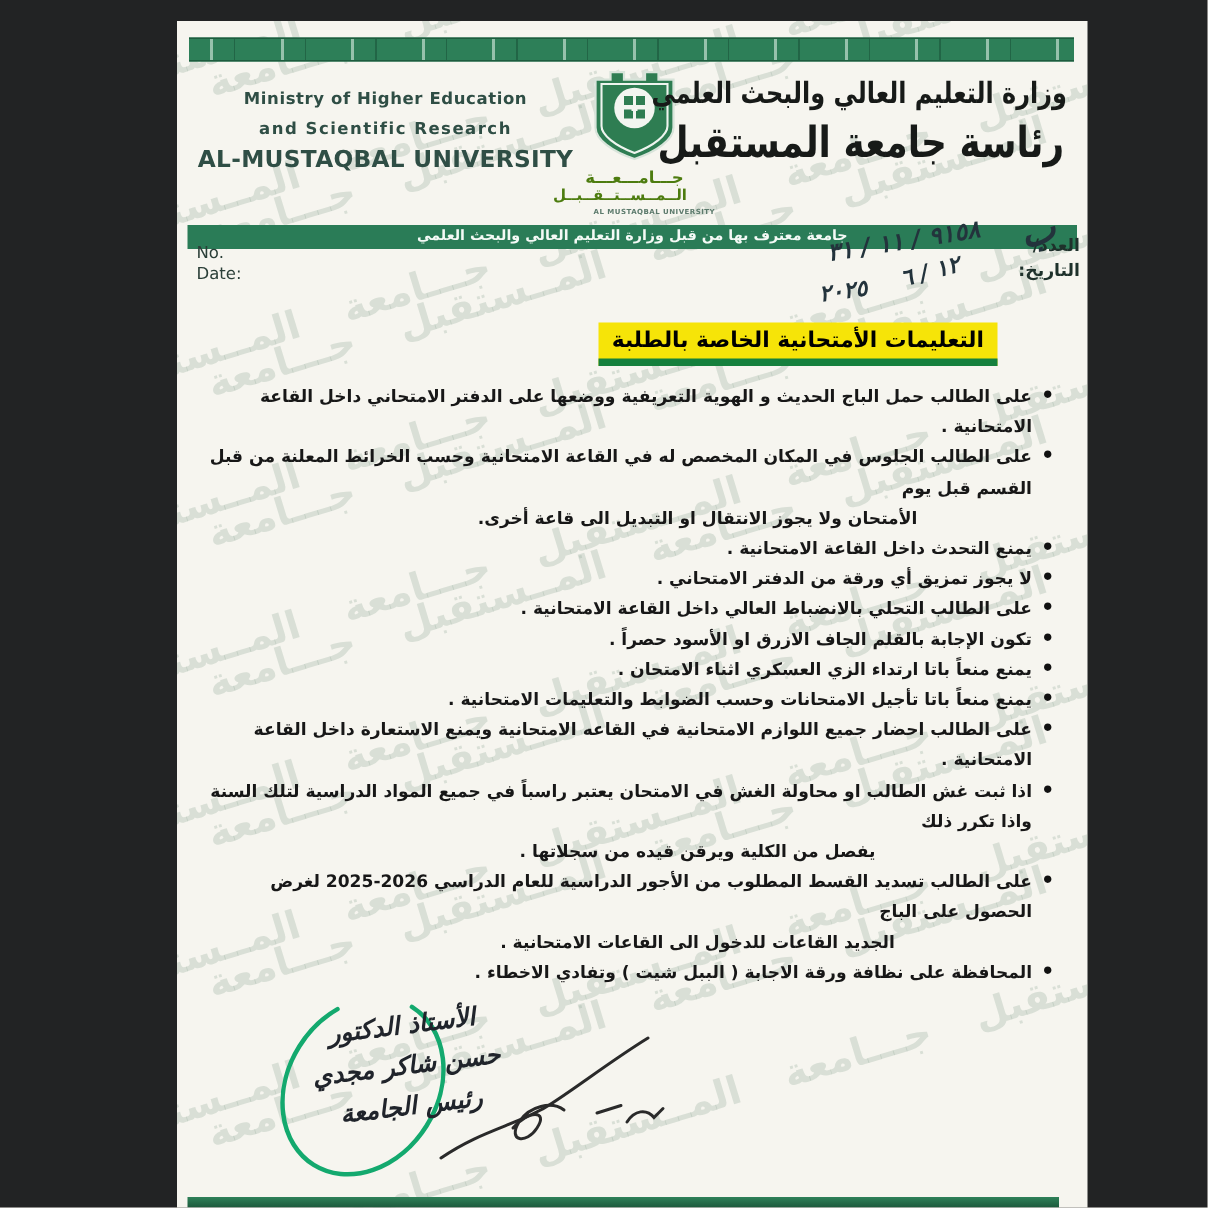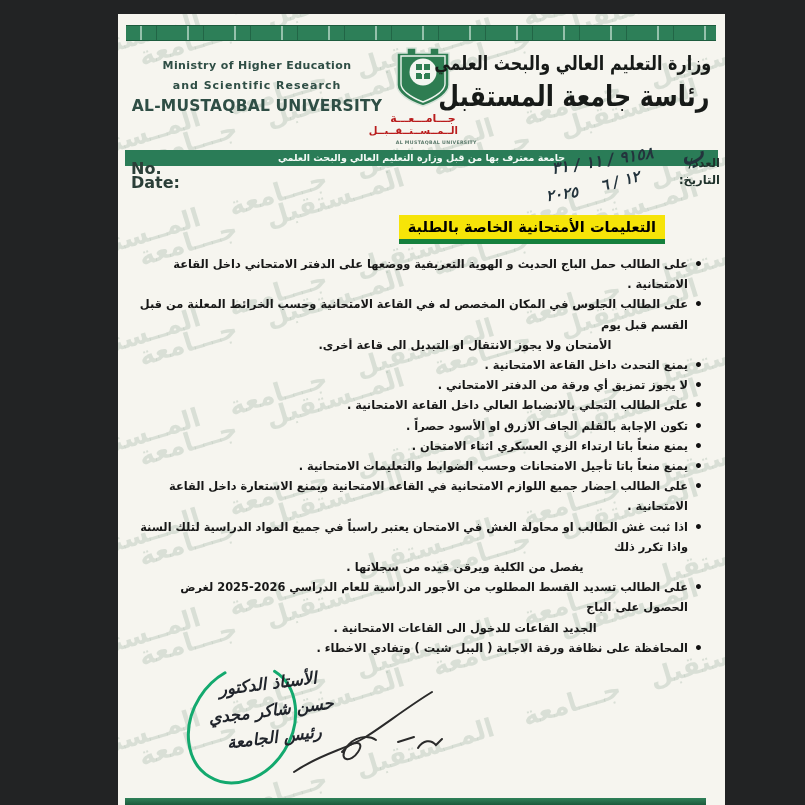--- a/index.html
+++ b/index.html
@@ -43,36 +43,36 @@
   }
   
   .en-head{
     position:absolute;left:10px;top:42px;width:258px;text-align:center;
     color:#2f4e45;font-family:"DejaVu Sans",sans-serif;
   }
   .en-head .l1{font-size:11px;font-weight:bold;letter-spacing:.4px;line-height:20px;}
   .en-head .l2{font-size:11px;font-weight:bold;letter-spacing:1px;line-height:19px;}
   .en-head .l3{font-size:15.5px;font-weight:bold;letter-spacing:.2px;line-height:22px;}
   .logo-box{position:absolute;left:270px;top:31px;width:70px;text-align:center;}
-  .logo-word{direction:rtl;color:#b91c1c;font-weight:bold;line-height:12px;margin-top:2px;}
+  .logo-word{direction:rtl;color:#4d7c0f;font-weight:bold;line-height:12px;margin-top:2px;}
   .logo-word .w1{font-size:11px;letter-spacing:1px;}
   .logo-word .w2{font-size:10px;letter-spacing:0.5px;}
   .logo-cap{
     color:#5c7a6c;font-size:6px;letter-spacing:.4px;margin-top:2px;
     transform:scale(.78);transform-origin:center top;white-space:nowrap;font-weight:bold;
   }
   .callig{
     position:absolute;right:8px;top:36px;width:190px;text-align:center;
     direction:rtl;color:#171a18;
   }
   .callig .c1{font-size:17px;font-weight:bold;line-height:26px;white-space:nowrap;transform:scale(.94,1.15);transform-origin:center;}
   .callig .c2{font-size:26px;font-weight:bold;line-height:40px;white-space:nowrap;transform:scale(.92,1.1);transform-origin:center;}
   
-  .no-date{position:absolute;left:13px;top:148px;color:#2b3f38;font-weight:bold;
-    font-size:16px;line-height:14px;font-family:"DejaVu Sans",sans-serif;}
+  .no-date{position:absolute;left:13px;top:148px;color:#2b3f38;font-weight:normal;
+    font-size:11px;line-height:14px;font-family:"DejaVu Sans",sans-serif;}
   .ar-meta{position:absolute;right:5px;top:141px;text-align:right;direction:rtl;
     color:#1e312b;font-weight:bold;font-size:11.5px;line-height:17px;margin-left:16px;}
   .hw{position:absolute;color:#23333c;font-weight:bold;font-style:italic;}
   .hw-serial{left:433px;top:137px;font-size:16px;direction:ltr;transform:rotate(-9deg);letter-spacing:2px;}
   .hw-prefix{left:562px;top:126px;font-size:25px;transform:rotate(-18deg);}
   .hw-daymonth{left:482px;top:158px;font-size:15px;direction:ltr;transform:rotate(-15deg);letter-spacing:2px;}
   .hw-year{left:428px;top:171px;font-size:15px;direction:ltr;transform:rotate(-8deg);letter-spacing:3px;}
   
   .doc-title{
     position:absolute;right:60px;top:201px;

